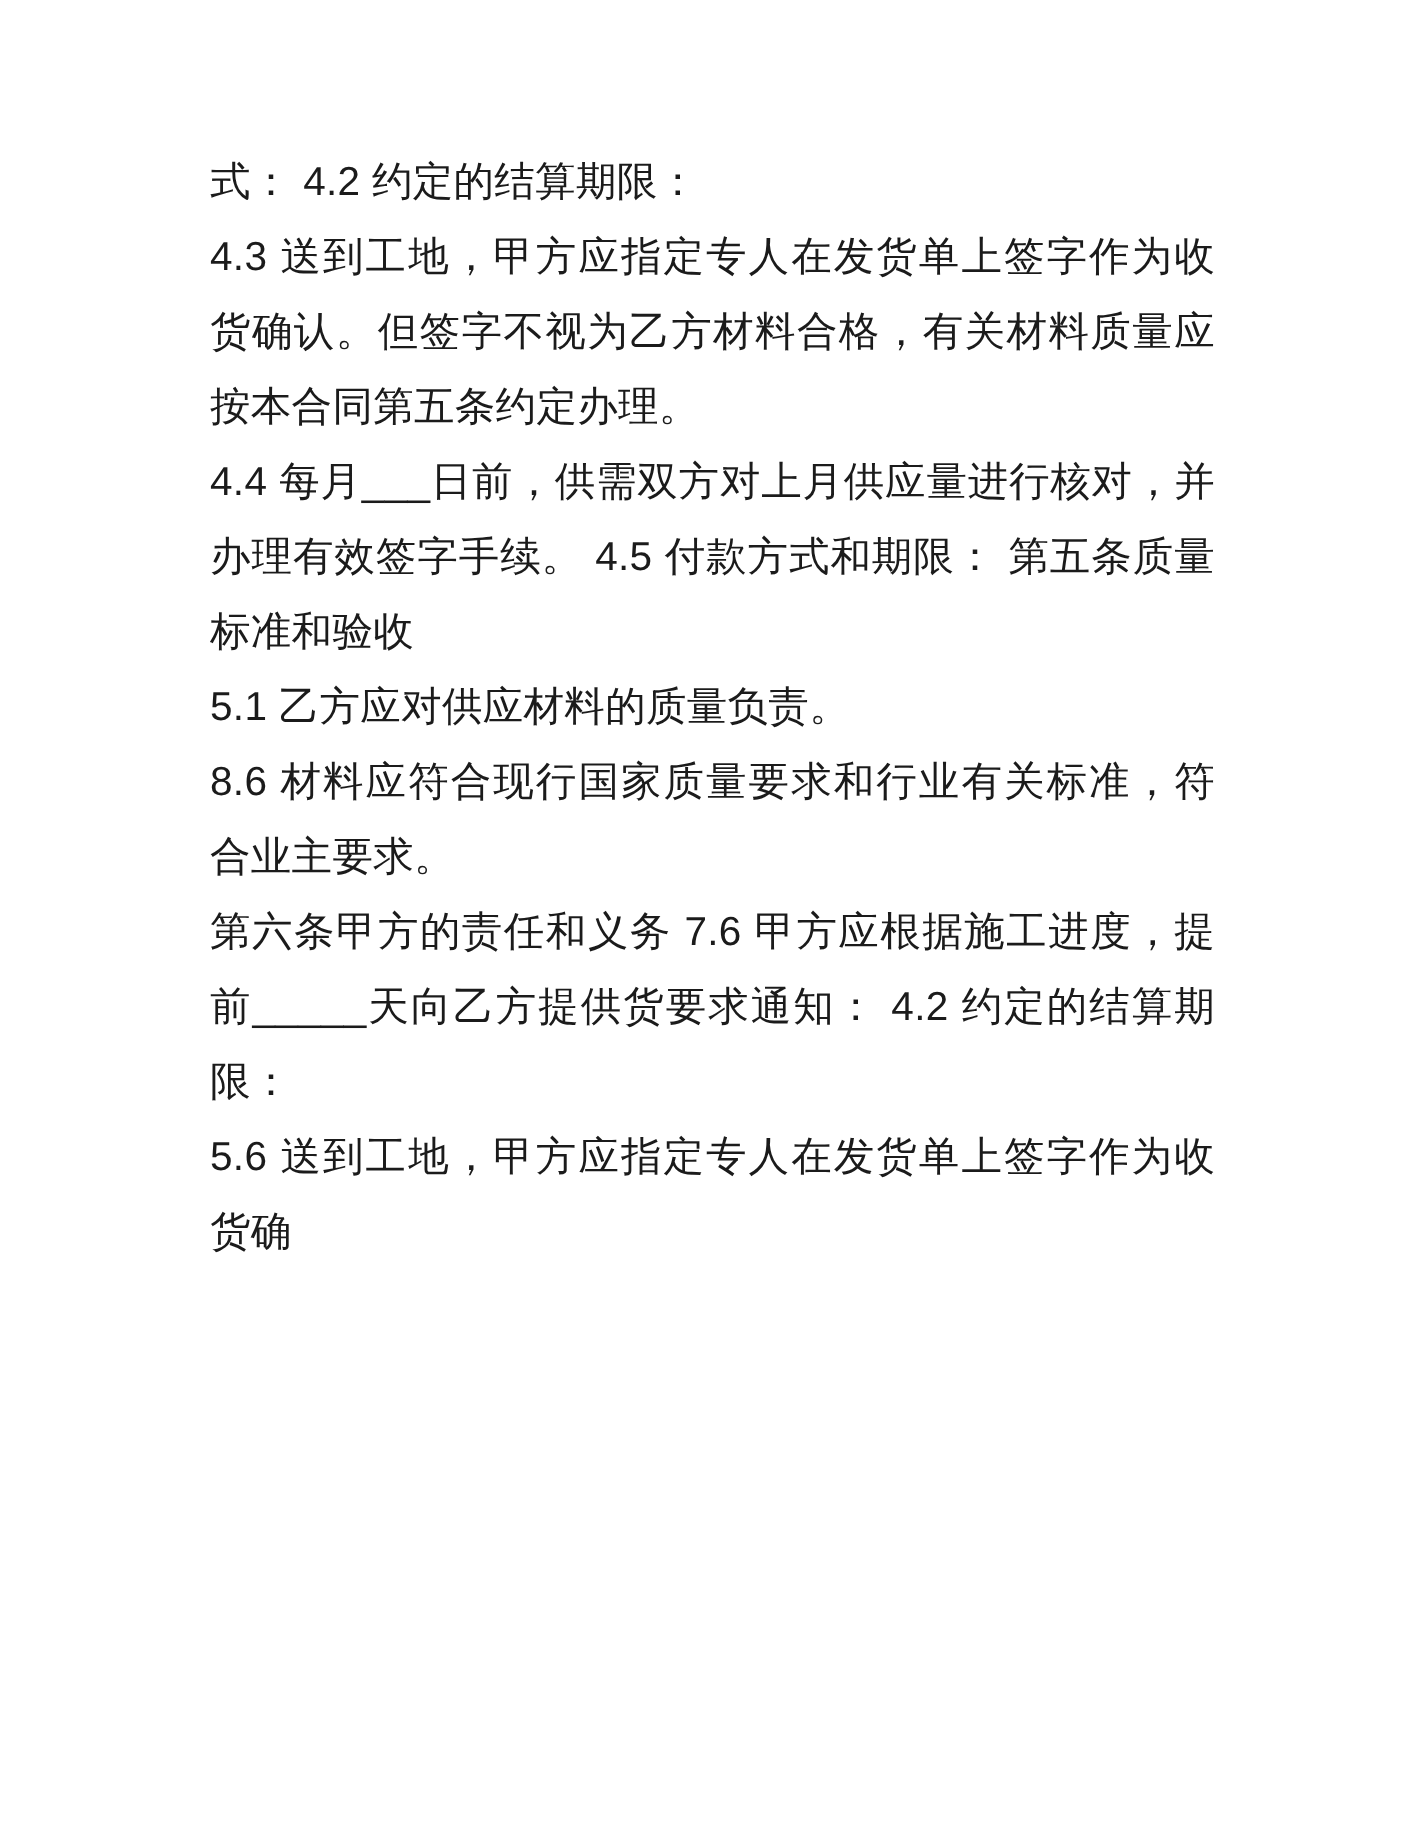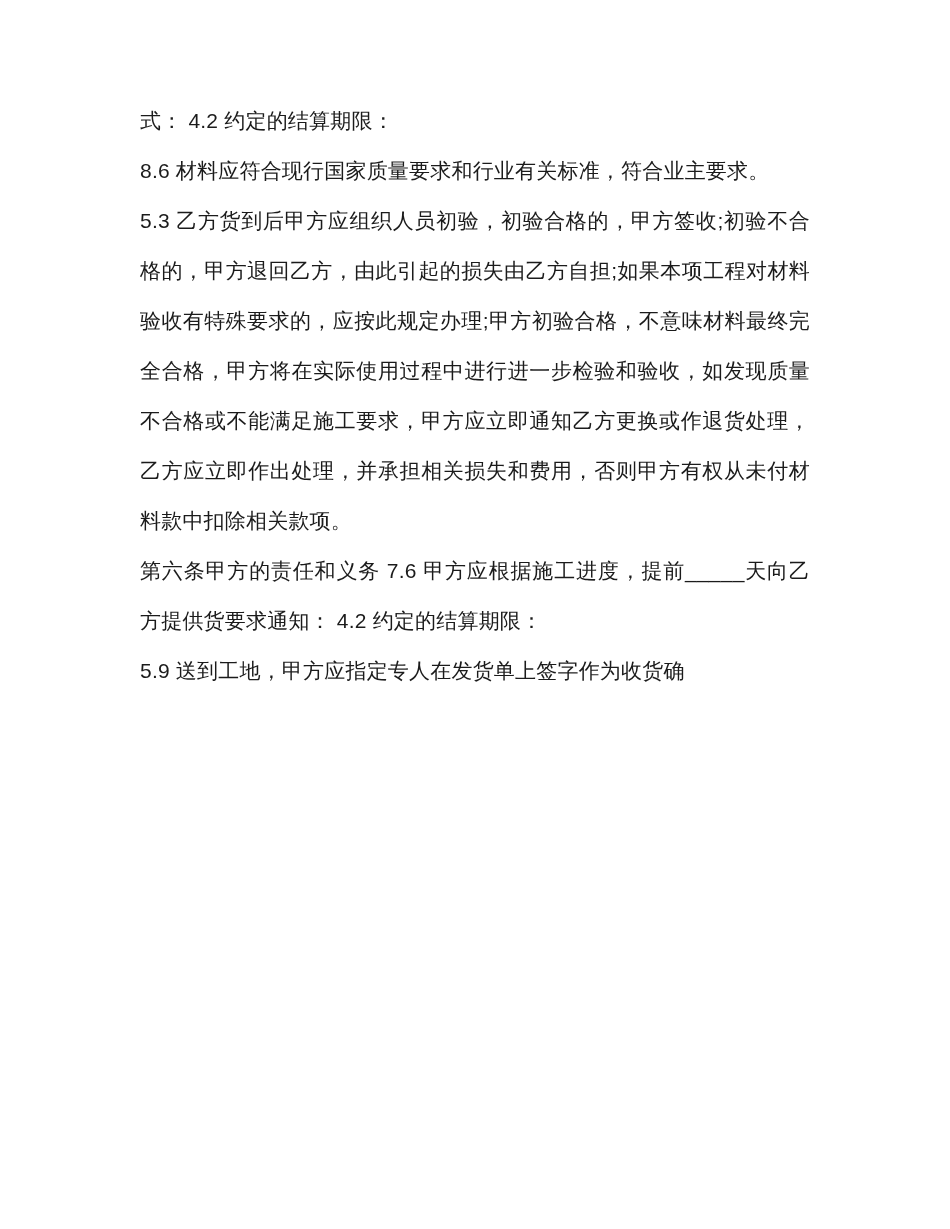--- a/index.html
+++ b/index.html
@@ -16,37 +16,39 @@
   }
   .page {
     position: relative;
     width: 950px;
     height: 1229px;
     background: #ffffff;
     box-sizing: border-box;
     padding: 96px 140px 40px 140px;
   }
   .doc-body {
-    font-size: 21px;
+    font-size: 27px;
     line-height: 50px;
     letter-spacing: 0.2px;
     color: #1b1b1b;
   }
   .para {
     margin: 0;
     text-align: justify;
     text-justify: inter-ideograph;
     white-space: pre-wrap;
     word-break: break-all;
   }
 </style>
 </head>
 <body>
 
 <div class="page">
   <div class="doc-body">
     <p class="para">式： 4.2 约定的结算期限：</p>
+    <p class="para">4.3 送到工地，甲方应指定专人在发货单上签字作为收货确认。但签字不视为乙方材料合格，有关材料质量应按本合同第五条约定办理。</p>
+    <p class="para">4.4 每月___日前，供需双方对上月供应量进行核对，并办理有效签字手续。 4.5 付款方式和期限： 第五条质量标准和验收</p>
+    <p class="para">5.1 乙方应对供应材料的质量负责。</p>
     <p class="para">8.6 材料应符合现行国家质量要求和行业有关标准，符合业主要求。</p>
-    <p class="para">5.3 乙方货到后甲方应组织人员初验，初验合格的，甲方签收;初验不合格的，甲方退回乙方，由此引起的损失由乙方自担;如果本项工程对材料验收有特殊要求的，应按此规定办理;甲方初验合格，不意味材料最终完全合格，甲方将在实际使用过程中进行进一步检验和验收，如发现质量不合格或不能满足施工要求，甲方应立即通知乙方更换或作退货处理，乙方应立即作出处理，并承担相关损失和费用，否则甲方有权从未付材料款中扣除相关款项。</p>
     <p class="para">第六条甲方的责任和义务 7.6 甲方应根据施工进度，提前_____天向乙方提供货要求通知： 4.2 约定的结算期限：</p>
-    <p class="para">5.9 送到工地，甲方应指定专人在发货单上签字作为收货确</p>
+    <p class="para">5.6 送到工地，甲方应指定专人在发货单上签字作为收货确</p>
   </div>
 </div>
 
 </body></html>

